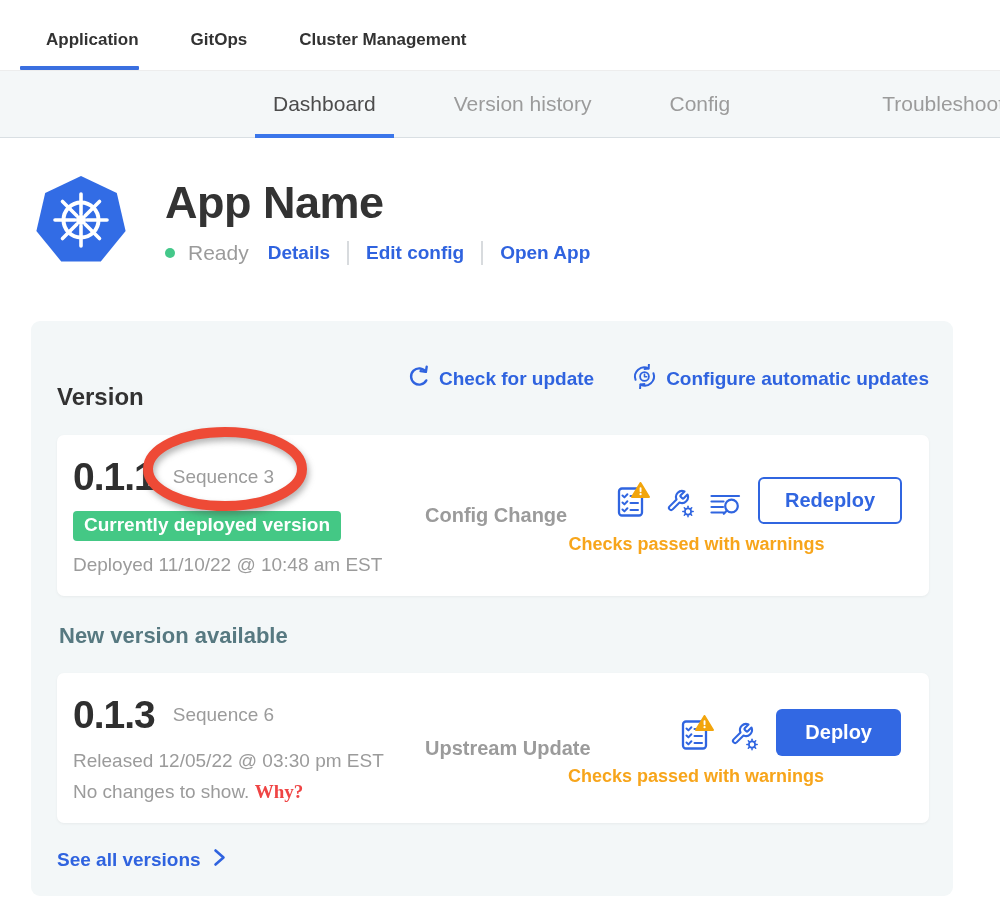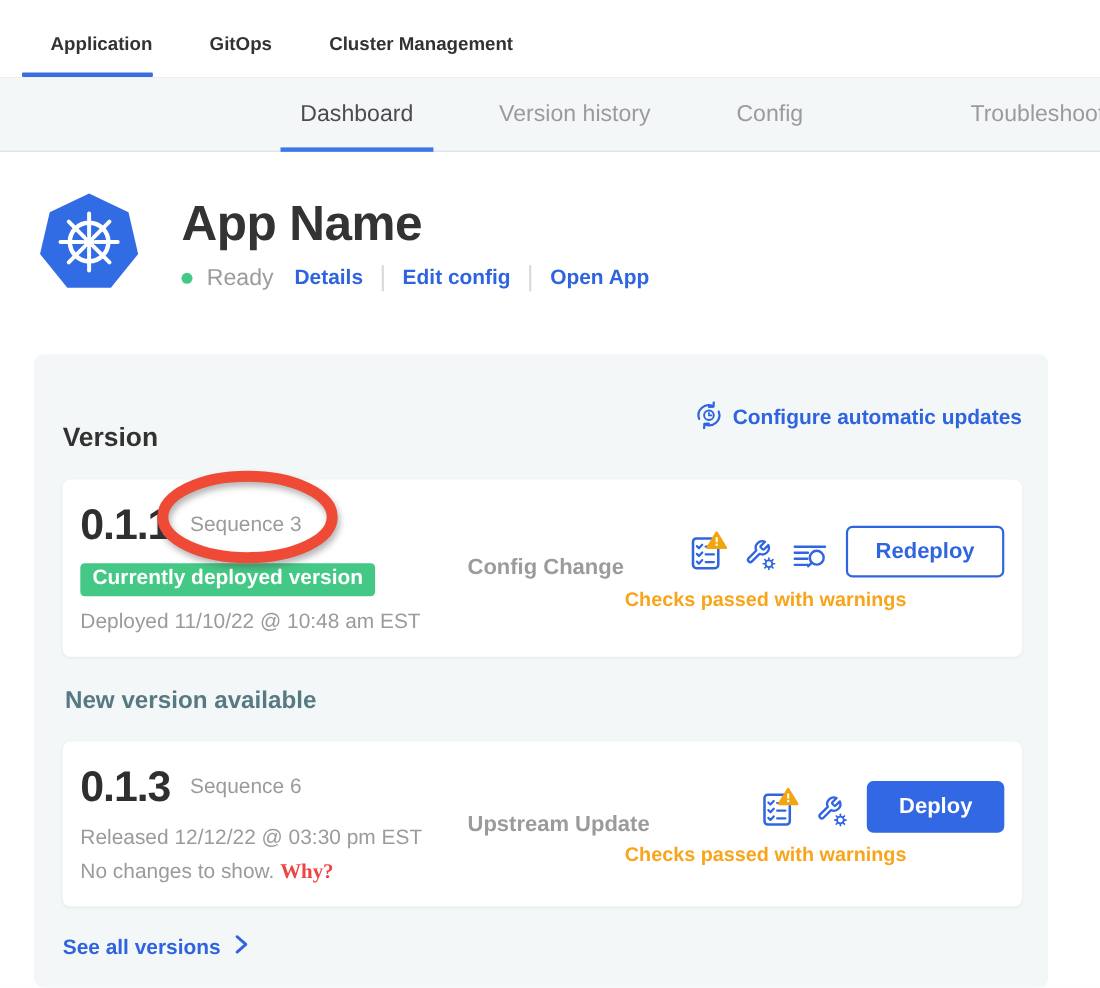--- a/index.html
+++ b/index.html
@@ -55,21 +55,21 @@
                 filter: drop-shadow(2px 4px 3px rgba(70,70,70,0.40)); }
   .deployed-badge { display: inline-block; margin-top: 12px; background: #44c885;
                     color: #fff; font-size: 19px; font-weight: 700;
                     padding: 3px 11px 5px 11px; border-radius: 4px; }
   .meta-text { margin-top: 13px; color: #9b9b9b; font-size: 19px; font-weight: 500; }
   .nochanges-line { margin-top: 9px; color: #9b9b9b; font-size: 19px; font-weight: 500; }
   .why-link { color: #ef4444; font-weight: 700; cursor: pointer; font-family: Liberation Serif, serif; }
   .source-label { width: 192px; flex: none; color: #9b9b9b; font-weight: 700; font-size: 20px; }
   .right-block { flex: 1; display: flex; flex-direction: column; }
   .action-row { display: flex; align-items: center; gap: 17px; align-self: flex-end;
-                margin-right: 2px; }
+                margin-right: 14px; }
   .check-icons { display: flex; align-items: flex-end; gap: 15px; }
   .icon-btn { cursor: pointer; display: flex; }
   .checks-status { align-self: center; transform: translateX(-70px); margin-top: 10px;
                    color: #f7a51b; font-size: 18px; font-weight: 700; }
   .btn { font-family: "Liberation Sans", sans-serif; font-size: 20px; font-weight: 700;
          border-radius: 6px; cursor: pointer; }
   .btn-outline { background: #fff; color: #3065e0; border: 2px solid #3065e0;
                  padding: 10px 25px; }
   .btn-solid { background: #3268e3; color: #fff; border: none; padding: 12px 29px; }
   .new-version-heading { margin: 27px 0 0 2px; color: #577981; font-size: 22px; font-weight: 700; }
@@ -123,20 +123,29 @@
     </div>
   </div>
 </div>
 
 <div class="panel">
   <div class="panel-header">
     <div class="panel-title">Version</div>
     <div class="panel-actions">
       <div class="panel-action">
         <span>
+          <svg width="23" height="23" viewBox="0 0 23 23" fill="none" stroke="#2f63df" stroke-width="2.4" stroke-linecap="round">
+            <path d="M18.8 6.8 A 8.1 8.1 0 1 0 19.3 15.4"></path>
+            <polyline points="19.7,1.6 18.9,6.9 13.6,6.1" stroke-linejoin="round"></polyline>
+          </svg>
+        </span>
+        <span>Check for update</span>
+      </div>
+      <div class="panel-action">
+        <span>
           <svg width="25" height="25" viewBox="0 0 25 25" fill="none" stroke="#2f63df" stroke-width="2" stroke-linecap="round" stroke-linejoin="round">
             <path d="M3.6 15.8 A 9.2 9.2 0 0 1 16.4 4.4"></path>
             <polyline points="16.9,0.6 16.6,4.6 12.6,4.9"></polyline>
             <path d="M21.4 9.2 A 9.2 9.2 0 0 1 8.6 20.6"></path>
             <polyline points="8.1,24.4 8.4,20.4 12.4,20.1"></polyline>
             <circle cx="12.5" cy="12.5" r="4.4" stroke-width="1.8"></circle>
             <path d="M12.5 10.3 V12.7 H14.7" stroke-width="1.6"></path>
           </svg>
         </span>
         <span>Configure automatic updates</span>
@@ -217,21 +226,21 @@
   <div class="new-version-heading">New version available</div>
 
   <div class="card">
     <div class="card-left">
       <div class="version-line">
         <span class="version-number">0.1.3</span>
         <span class="sequence-wrap">
           <span class="sequence-text">Sequence 6</span>
         </span>
       </div>
-      <div class="meta-text">Released 12/12/22 @ 03:30 pm EST</div>
+      <div class="meta-text">Released 12/05/22 @ 03:30 pm EST</div>
       <div class="nochanges-line">
         <span>No changes to show.</span>
         <span class="why-link">Why?</span>
       </div>
     </div>
     <div class="source-label">Upstream Update</div>
     <div class="right-block">
       <div class="action-row">
         <div class="check-icons">
           <span class="icon-btn">

